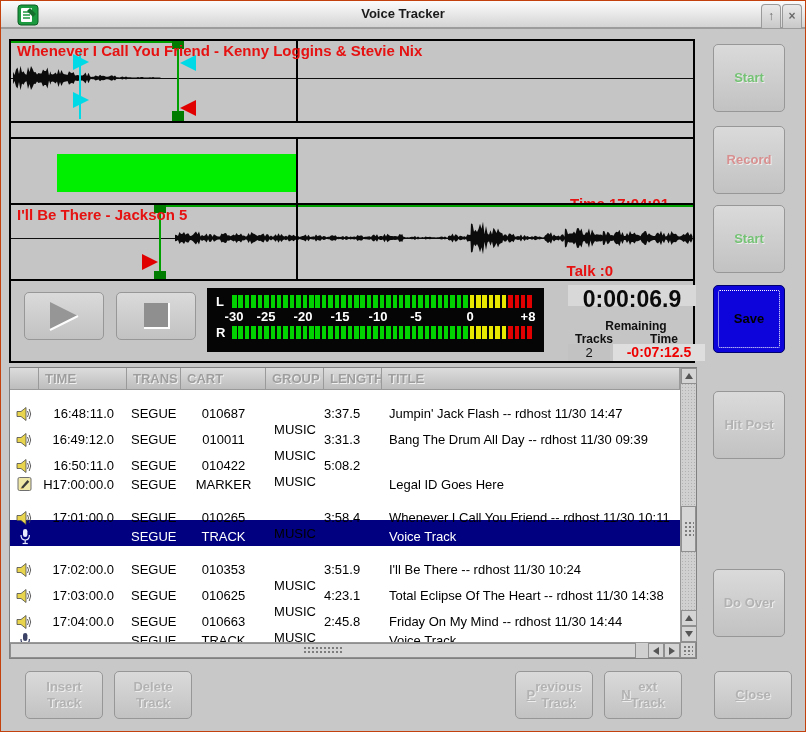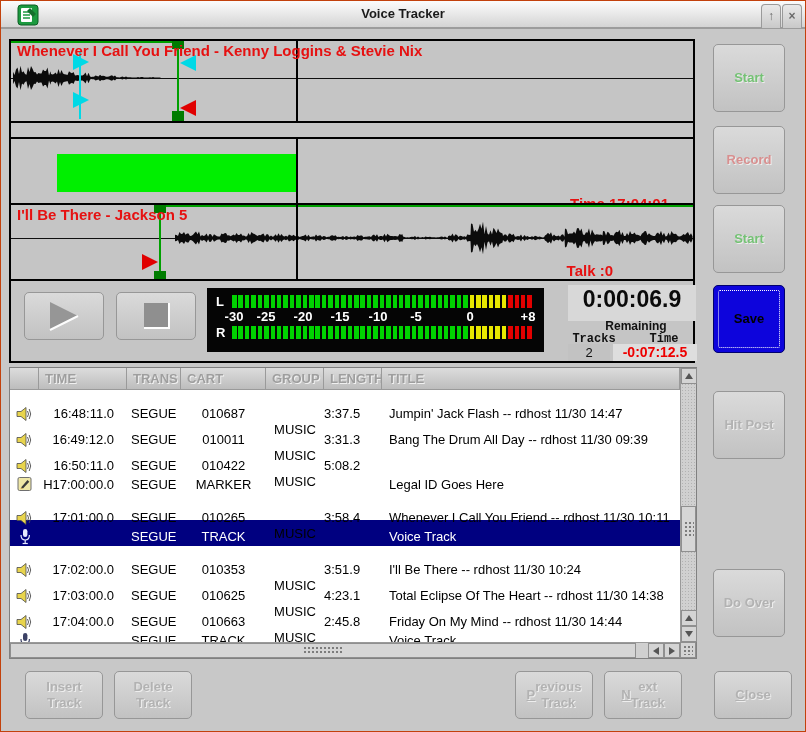--- a/index.html
+++ b/index.html
@@ -34,27 +34,27 @@
   
   .tr-btn{position:absolute;width:80px;height:48px;border:1px solid #979797;border-radius:5px;
     background:linear-gradient(#dadada,#c2c2c2);display:flex;align-items:center;justify-content:center;}
   .vu{position:absolute;left:196px;top:247px;width:337px;height:64px;background:#050505;padding:6px 9px 5px 9px;}
   .vu-row{display:flex;align-items:center;height:14px;}
   .vu-ch{color:#fff;font-size:13px;font-weight:bold;width:16px;flex:none;}
   .segs{display:flex;justify-content:space-between;width:300px;height:13px;}
   .seg{width:4.5px;height:13px;flex:none;}
   .vu-scale{position:relative;height:17px;margin-left:16px;width:300px;}
   .vu-scale span{position:absolute;top:1px;transform:translateX(-50%);color:#fff;font-size:13px;font-weight:bold;}
-  .counter{position:absolute;left:557px;top:244px;width:128px;height:36px;background:#d8d8d8;
+  .counter{position:absolute;left:557px;top:244px;width:128px;height:21px;background:#d8d8d8;
     text-align:center;font-size:23px;font-weight:bold;color:#0a0a0a;line-height:29px;}
   .rem-label{position:absolute;left:557px;top:278px;width:136px;text-align:center;font-size:12px;font-weight:bold;color:#111;}
-  .sub-label{position:absolute;top:291px;font-size:12px;font-weight:bold;color:#111;font-family:Liberation Mono, monospace;}
+  .sub-label{position:absolute;top:291px;font-size:12px;font-weight:bold;color:#111;}
   .tracks-box{position:absolute;left:557px;top:303px;width:42px;height:17px;background:#c2c2c2;
     text-align:center;font-size:13px;color:#111;line-height:17px;}
-  .time-box{position:absolute;left:602px;top:303px;width:84px;height:17px;background:#dedede;
+  .time-box{position:absolute;left:602px;top:303px;width:92px;height:17px;background:#dedede;
     text-align:center;font-size:14px;font-weight:bold;color:#ee0000;line-height:17px;}
   
   .log{position:absolute;left:8px;top:366px;width:688px;height:292px;border:1px solid #808080;background:#fff;}
   .log-grid{display:grid;grid-template-columns:29px 88px 54px 85px 58px 58px 1fr;}
   .log-header{position:absolute;left:0;top:0;right:16px;height:22px;}
   .hcell{background:linear-gradient(#dcdcdc,#bdbdbd);border-right:1px solid #9a9a9a;border-bottom:1px solid #9a9a9a;
     color:#9e9e9e;font-size:13px;font-weight:bold;text-shadow:1px 1px 0 #f0f0f0;line-height:21px;padding-left:6px;overflow:hidden;}
   .log-body{position:absolute;left:0;top:22px;right:16px;height:252px;overflow:hidden;background:#fff;}
   .lrow{height:26px;align-items:center;background:#fff;color:#000;font-size:13px;}
   .lrow.selected{background:#000080;color:#fff;}

